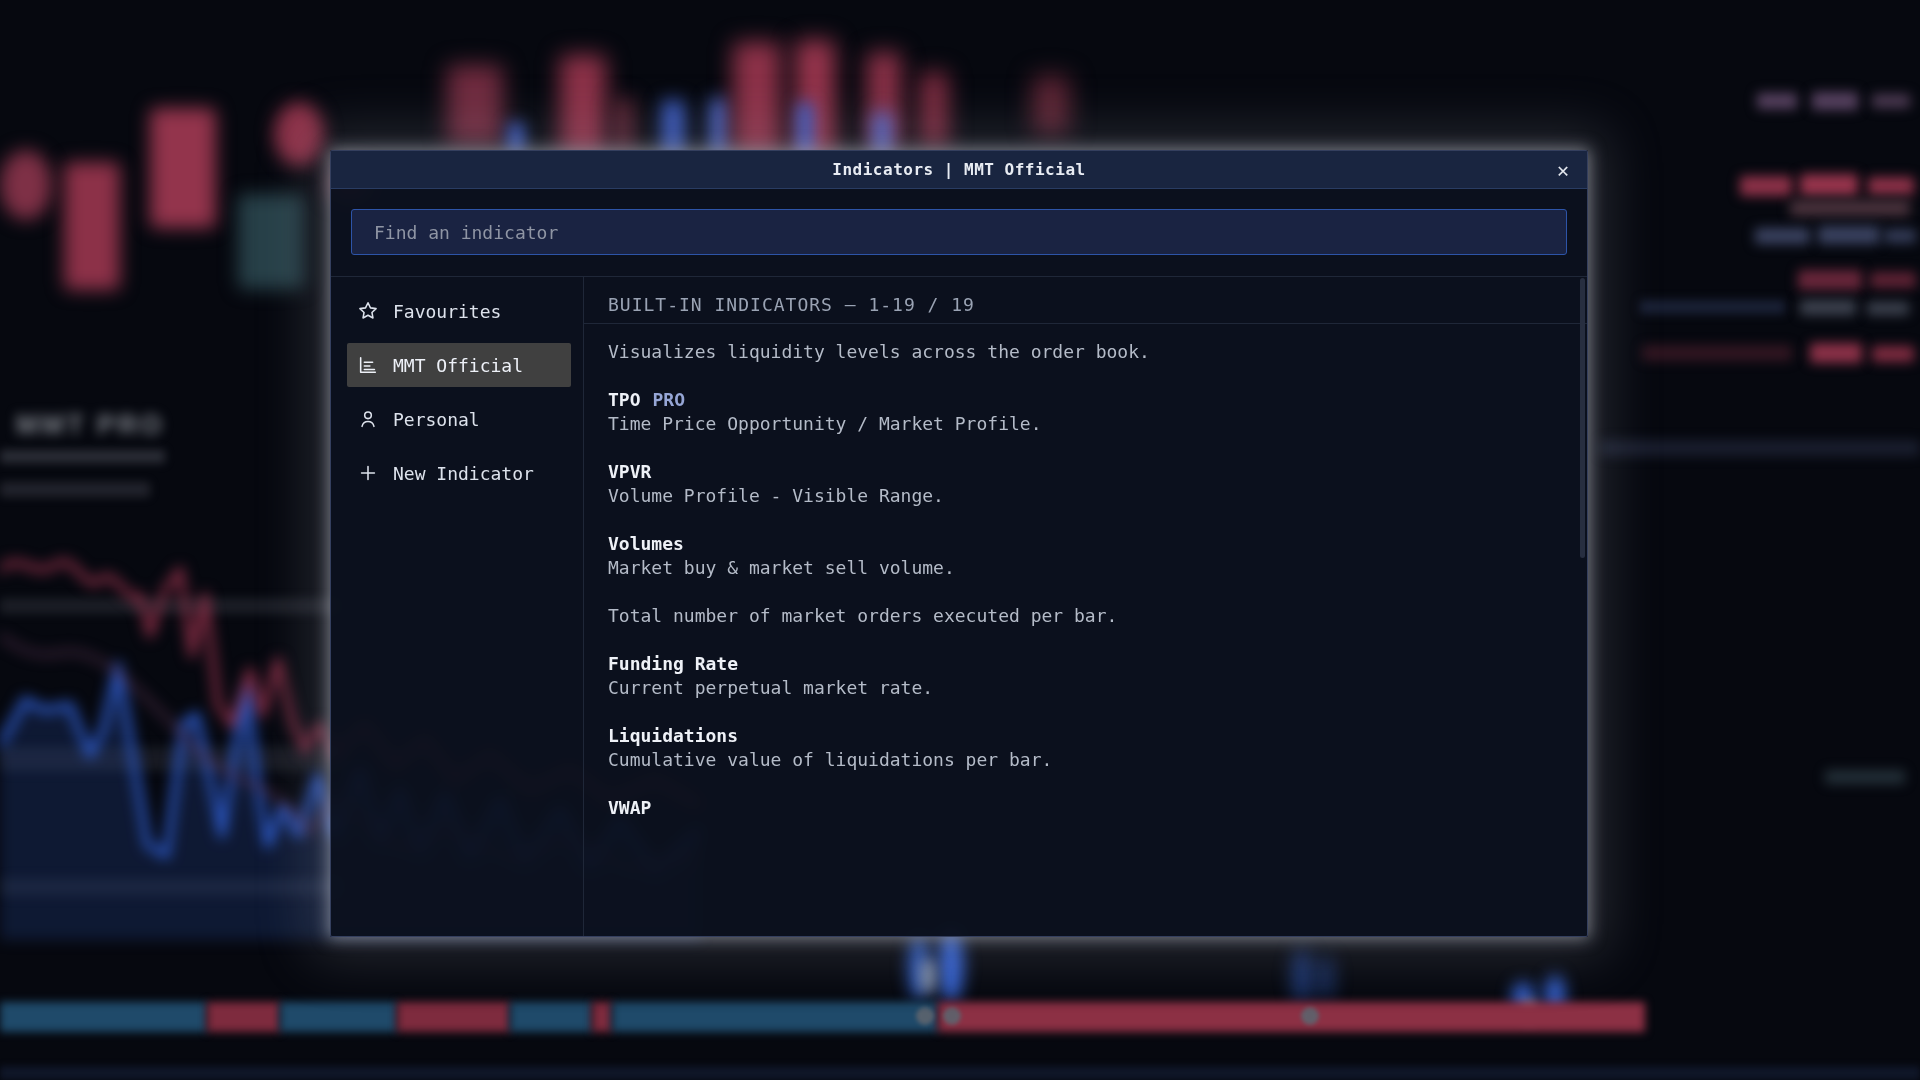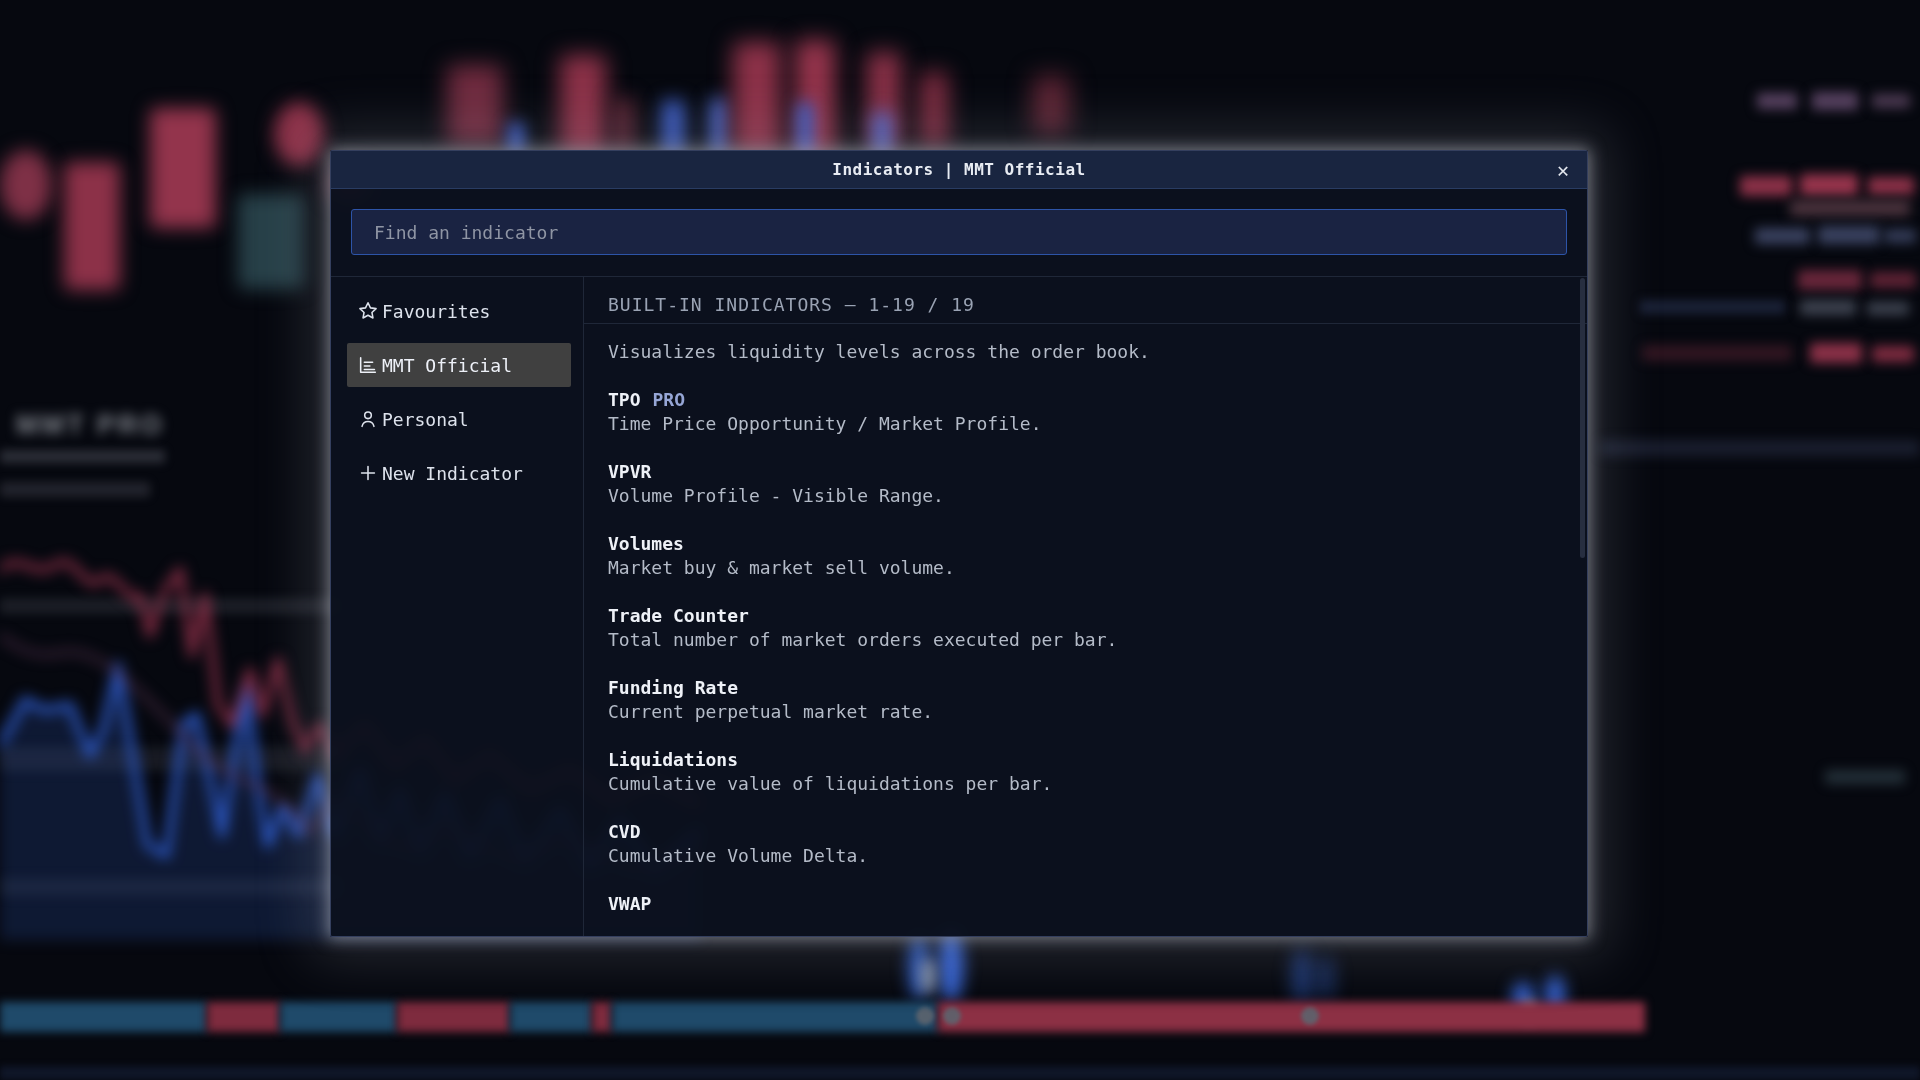--- a/index.html
+++ b/index.html
@@ -44,21 +44,21 @@
   #search-input{
     width:100%;box-sizing:border-box;height:46px;background:#1a2342;
     border:1px solid #2d54a8;border-radius:3px;color:#d7dce6;
     font-family:"DejaVu Sans Mono","Liberation Mono",monospace;font-size:18px;
     padding:0 22px;outline:none;
   }
   #search-input::placeholder{color:#8f95a4}
   .body{flex:1;display:flex;min-height:0}
   .sidebar{width:253px;flex:0 0 253px;border-right:1px solid #1f2738;padding-top:12px;box-sizing:border-box}
   .sb-item{
-    display:flex;align-items:center;gap:3px;margin:0 0 10px 16px;width:224px;height:44px;
+    display:flex;align-items:center;gap:14px;margin:0 0 10px 16px;width:224px;height:44px;
     padding-left:10px;border-radius:2px;color:#dde2ec;font-size:18px;cursor:pointer;box-sizing:border-box;
   }
   .sb-item.selected{background:#404040;color:#eef1f8}
   .sb-icon{width:22px;height:22px;display:flex;align-items:center;justify-content:center}
   .sb-icon svg{width:22px;height:22px;stroke:currentColor;fill:none;stroke-width:1.7;
     stroke-linecap:round;stroke-linejoin:round}
   .content{flex:1;padding-top:16px;overflow:hidden;position:relative;min-width:0}
   .content-header{font-size:18px;color:#9aa3b4;letter-spacing:1px;height:24px;line-height:24px;margin-left:24px}
   .content-divider{height:1px;background:#1f2738;margin-top:6px}
   .ind-list{margin:16px 0 0 24px}
@@ -223,42 +223,33 @@
     </div>
     <div class="ind-desc">Volume Profile - Visible Range.</div>
   </div>
           <div class="ind-row">
     <div class="ind-title-line">
       <span class="ind-name">Volumes</span>
     </div>
     <div class="ind-desc">Market buy &amp; market sell volume.</div>
   </div>
           <div class="ind-row">
-    <div class="ind-title-line">
-      <span class="ind-name">Trade Counter</span>
-    </div>
     <div class="ind-desc">Total number of market orders executed per bar.</div>
   </div>
           <div class="ind-row">
     <div class="ind-title-line">
       <span class="ind-name">Funding Rate</span>
     </div>
     <div class="ind-desc">Current perpetual market rate.</div>
   </div>
           <div class="ind-row">
     <div class="ind-title-line">
       <span class="ind-name">Liquidations</span>
     </div>
     <div class="ind-desc">Cumulative value of liquidations per bar.</div>
-  </div>
-          <div class="ind-row">
-    <div class="ind-title-line">
-      <span class="ind-name">CVD</span>
-    </div>
-    <div class="ind-desc">Cumulative Volume Delta.</div>
   </div>
           <div class="ind-row">
     <div class="ind-title-line">
       <span class="ind-name">VWAP</span>
     </div>
 
   </div>
         </div>
     </div>
   </div>

